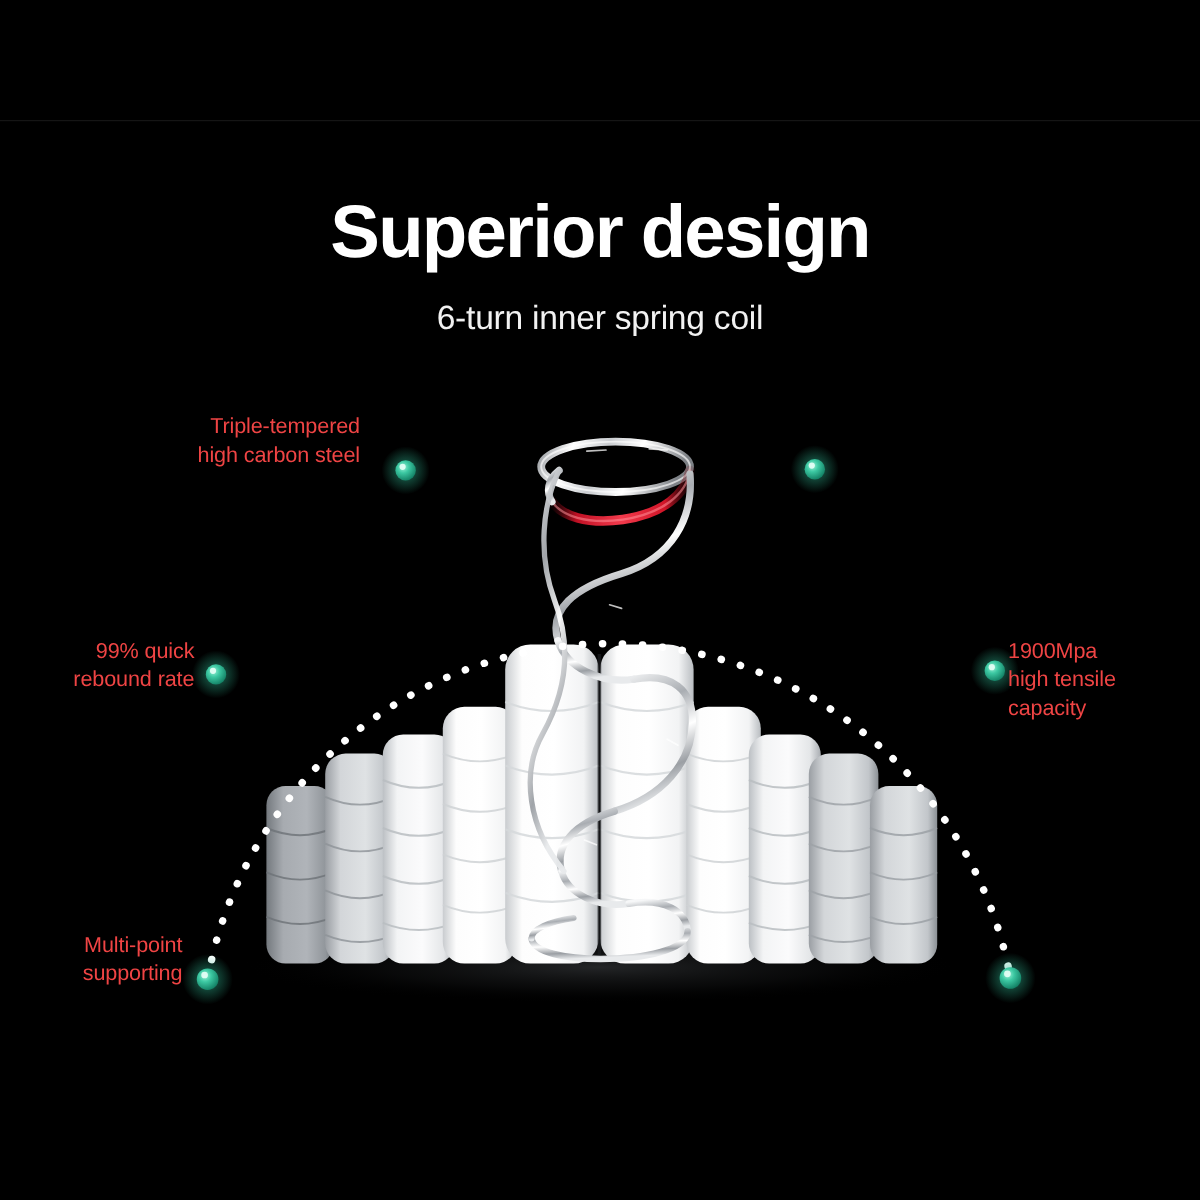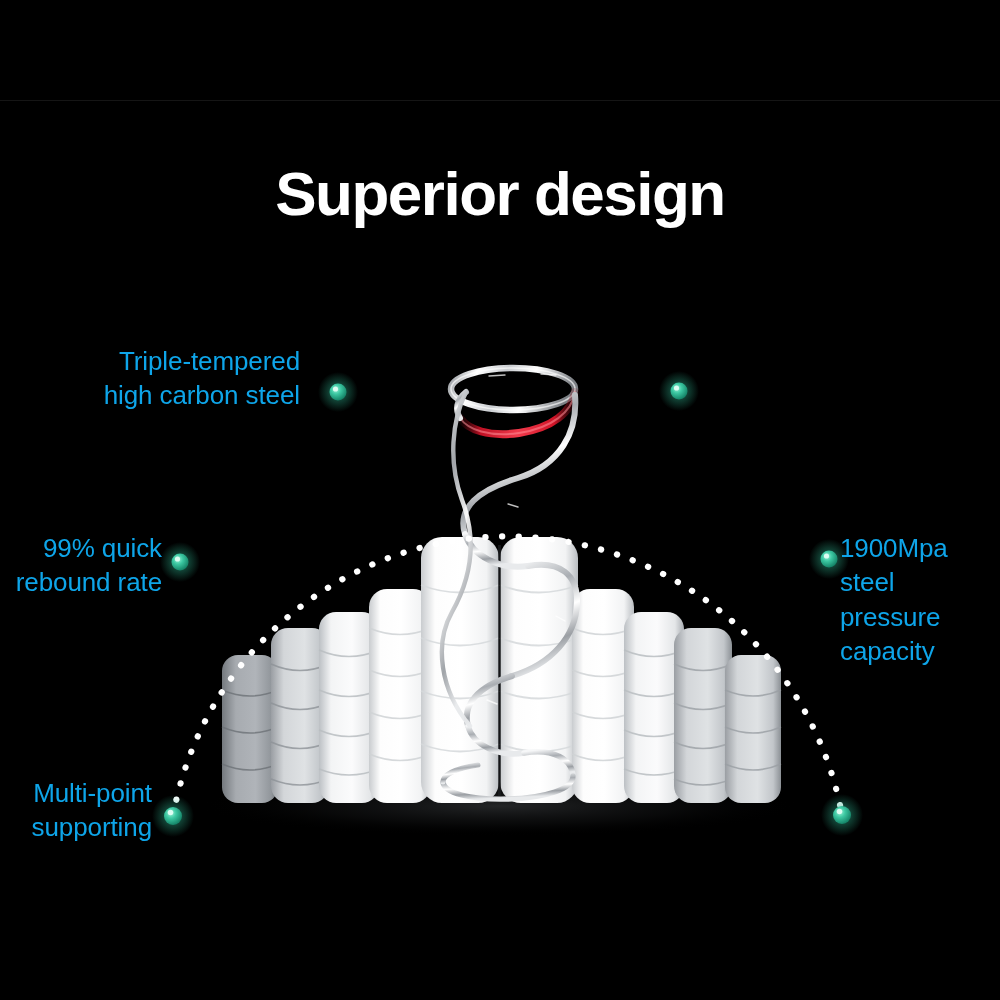--- a/index.html
+++ b/index.html
@@ -68,22 +68,22 @@
   #product {
     position: absolute;
     left: 0; top: 0;
     width: 1000px; height: 1000px;
     z-index: 20;
   }
 
   
   .feature-label {
     position: absolute;
-    color: #0ea5e9;
-    font-size: 26px;
+    color: #ef4444;
+    font-size: 18px;
     font-weight: 400;
     line-height: 1.32;
     letter-spacing: -0.1px;
     white-space: pre-line;
     z-index: 45;
   }
 
   #label-0 { right: 700px; top: 344px; text-align: right; width: 260px; }
   #label-1 { left: 700px;  top: 344px; text-align: left;  width: 270px; }
   #label-2 { right: 838px; top: 531px; text-align: right; width: 200px; }
@@ -288,30 +288,31 @@
       </g>
       <g>
         <circle cx="842" cy="815" r="21" fill="url(#nodeGlow)"></circle>
         <circle cx="842" cy="815" r="9" fill="url(#nodeCore)"></circle>
         <circle cx="839.5" cy="811.5" r="2.8" fill="#e8fff7" opacity="0.9"></circle>
       </g>
     </g>
   </svg>
 
   <div id="title">Superior design</div>
+  <div id="subtitle">6-turn inner spring coil</div>
 
   <div class="feature-label" id="label-0">Triple-tempered
 high carbon steel</div>
 
 
   <div class="feature-label" id="label-2">99% quick
 rebound rate</div>
 
   <div class="feature-label" id="label-3">1900Mpa
-steel pressure
+high tensile
 capacity</div>
 
   <div class="feature-label" id="label-4">Multi-point
 supporting</div>
 
 
   <div class="letterbox top"></div>
   <div class="letterbox bottom"></div>
 
 </div>

